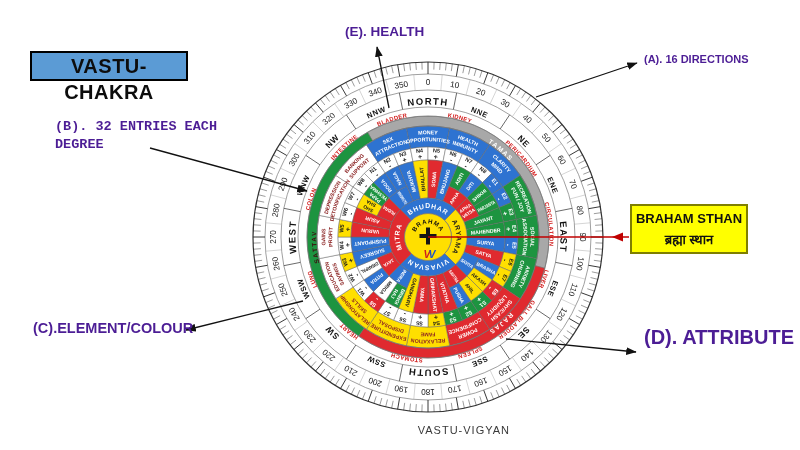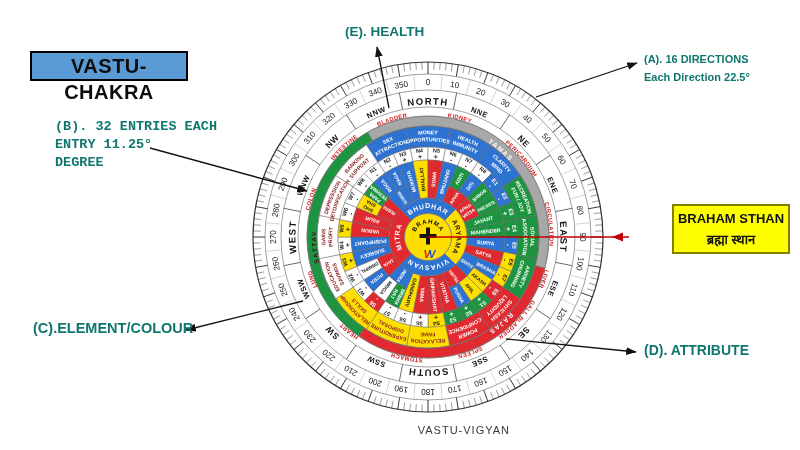--- a/index.html
+++ b/index.html
@@ -3,29 +3,29 @@
 <meta charset="utf-8">
 <style>
   html,body{margin:0;padding:0;background:#fff;}
   .stage{position:relative;width:800px;height:450px;background:#fff;overflow:hidden;
          font-family:"Liberation Sans","DejaVu Sans",sans-serif;}
   svg{position:absolute;left:0;top:0;}
   svg text{font-family:"Liberation Sans","DejaVu Sans",sans-serif;}
   .title-box{position:absolute;left:30px;top:14px;width:154px;height:26px;
       background:#5b9bd5;border:2px solid #000;text-align:center;
       font-size:20px;font-weight:bold;color:#0d0d0d;line-height:26px;letter-spacing:.5px;margin-top:37px;}
-  .co{position:absolute;font-weight:bold;color:#0f766e;white-space:nowrap;}
+  .co{position:absolute;font-weight:bold;color:#4c1d95;white-space:nowrap;}
   .co-e{left:345px;top:24px;font-size:13.5px;}
   .co-a{left:644px;top:50px;font-size:11px;line-height:18px;}
   .co-b{left:55px;top:118px;font-size:13.5px;line-height:18px;font-family:Liberation Mono, monospace;}
   .co-c{left:33px;top:320px;font-size:14.5px;}
-  .co-d{left:644px;top:342px;font-size:14px;}
+  .co-d{left:644px;top:326px;font-size:20px;}
   .braham-box{position:absolute;left:630px;top:204px;width:114px;height:44px;
       background:#ffff00;border:2px solid #7f7f00;text-align:center;
-      font-weight:bold;color:#111;font-size:13px;line-height:21px;padding-top:2px;margin-left:42px;}
+      font-weight:bold;color:#111;font-size:13px;line-height:21px;padding-top:2px;}
   .footer{position:absolute;left:330px;top:424px;width:180px;text-align:right;
       font-size:11px;color:#3a3a3a;letter-spacing:1px;}
 </style>
 </head>
 <body>
 
 <div class="stage">
 
   <svg id="wheel" width="800" height="450" viewBox="0 0 800 450">
     <defs id="defs">
@@ -750,26 +750,24 @@
   <div class="title-box">
     <span>VASTU-CHAKRA</span>
   </div>
 
   <div class="co co-e">
     <span>(E). HEALTH</span>
   </div>
 
   <div class="co co-a">
     <div>(A). 16 DIRECTIONS</div>
-    <div>Each Direction 22.5°</div>
   </div>
 
   <div class="co co-b">
     <div>(B). 32 ENTRIES EACH</div>
-    <div>ENTRY 11.25°</div>
     <div>DEGREE</div>
   </div>
 
   <div class="co co-c">
     <span>(C).ELEMENT/COLOUR</span>
   </div>
 
   <div class="co co-d">
     <span>(D). ATTRIBUTE</span>
   </div>

